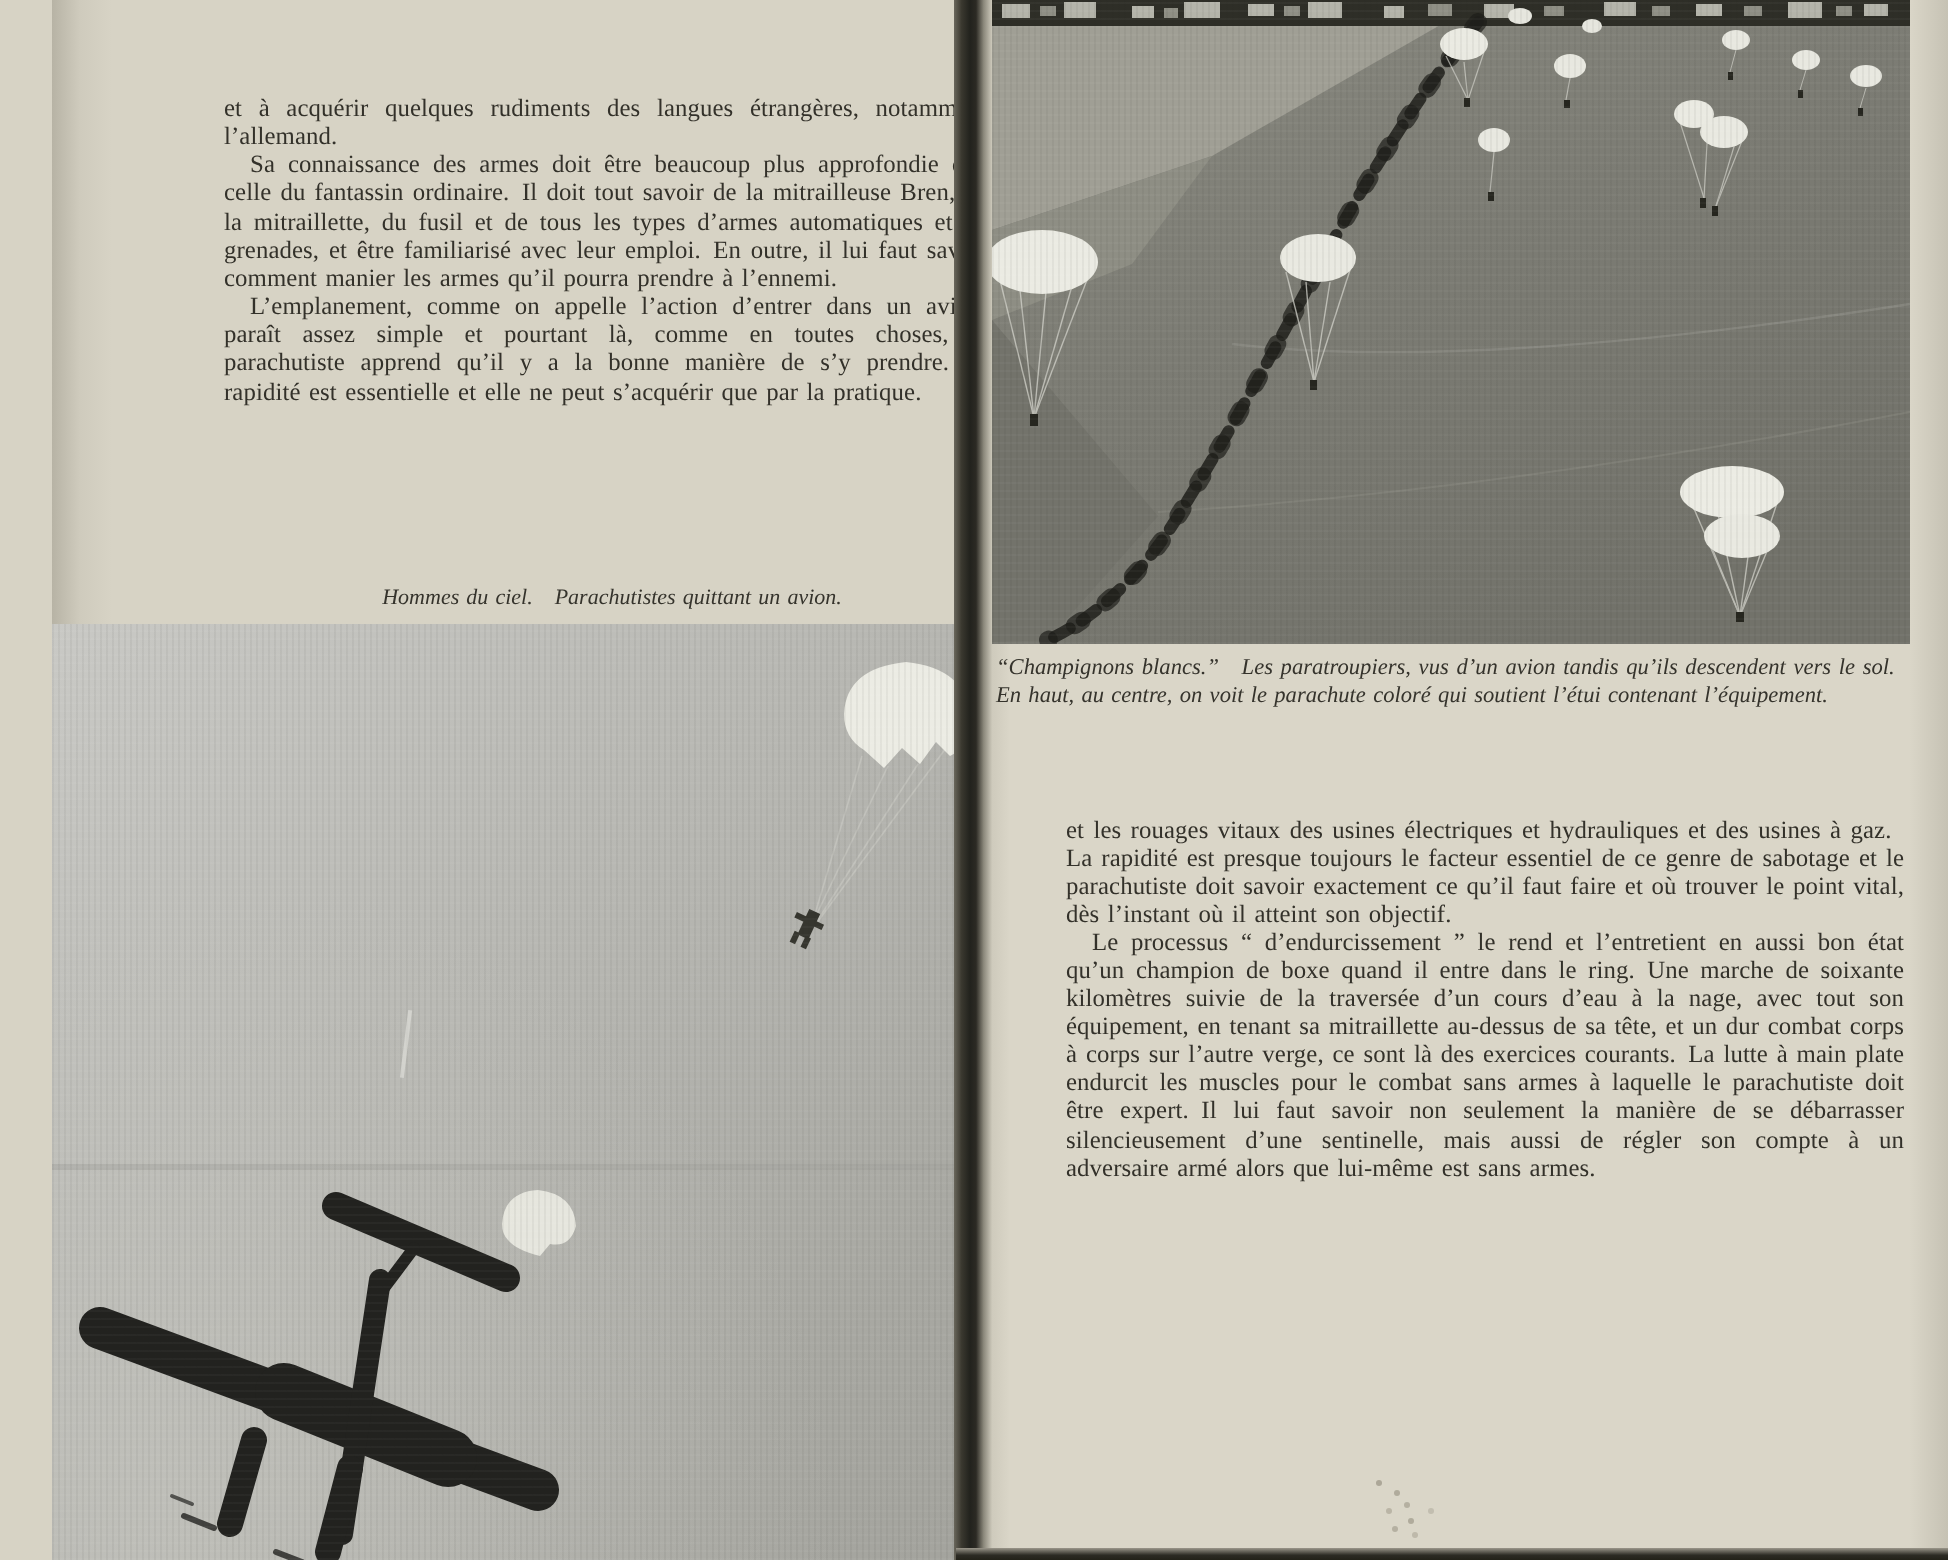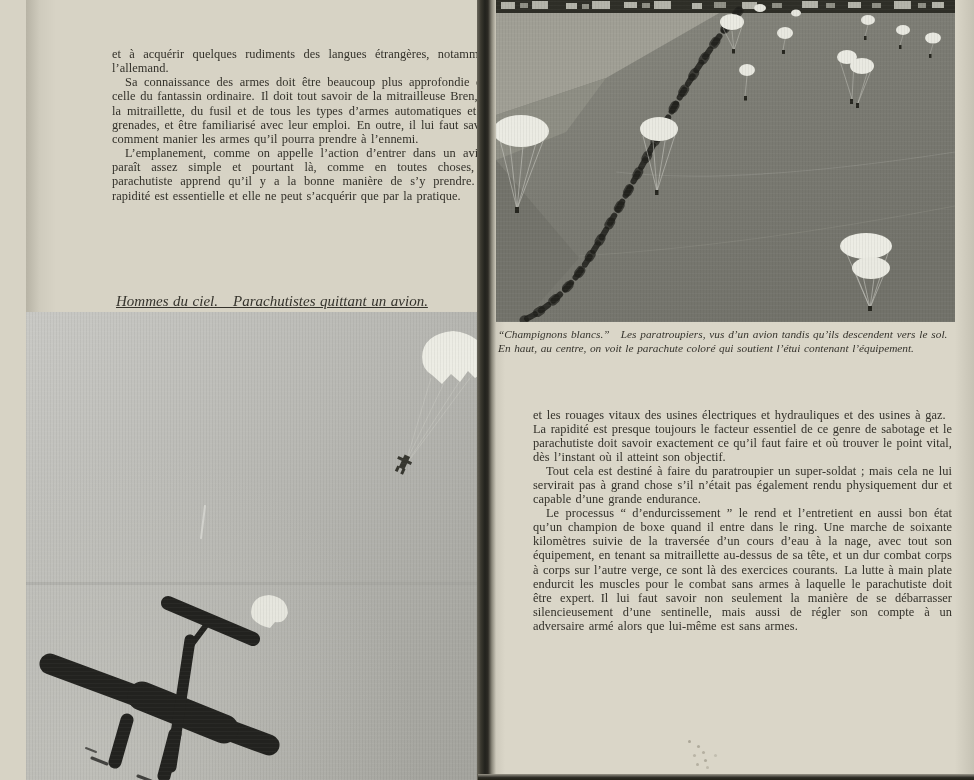--- a/index.html
+++ b/index.html
@@ -12,21 +12,21 @@
   .page{position:absolute;top:0;height:780px;}
   .page-left{left:0;width:548px;background:linear-gradient(90deg,#b7b3a5 0,#cfcbbd 14px,#d7d3c5 30px,#d7d3c5 100%);margin-left:26px;}
   .page-right{left:495px;width:479px;background:linear-gradient(90deg,#cdc9bb 0,#dad6c8 10px,#dad6c8 96%,#c6c2b4 100%);}
   
   .text-col{position:absolute;text-align:justify;color:#33312a;}
   .text-col p{margin:0;text-indent:13px;}
   .text-col p.noindent{text-indent:0;}
   .left-text{left:86px;top:47px;width:382px;font-size:12.4px;line-height:14.15px;word-spacing:1.1px;letter-spacing:.05px;}
   .right-text{left:38px;top:388px;width:419px;font-size:12.4px;line-height:14.05px;word-spacing:1.1px;letter-spacing:.05px;margin-top:20px;}
   .caption{position:absolute;font-style:italic;color:#35332c;}
-  .caption-left{left:90px;top:293px;width:380px;text-align:left;font-size:15px;word-spacing:.8px;text-decoration:underline;}
+  .caption-left{left:90px;top:293px;width:380px;text-align:center;font-size:11px;word-spacing:.8px;}
   .caption-right{left:3px;top:328px;width:455px;text-align:justify;font-size:11.3px;line-height:13.6px;word-spacing:.8px;}
   
   figure{margin:0;padding:0;}
   .photo{position:absolute;overflow:hidden;}
   .photo-left{left:0;top:312px;width:478px;height:468px;}
   .photo-right{left:1px;top:0;width:459px;height:322px;}
   .photo::after{ 
     content:"";position:absolute;inset:0;pointer-events:none;
     background:
       repeating-linear-gradient(90deg,rgba(35,35,30,.05) 0 1px,rgba(0,0,0,0) 1px 3px),
@@ -258,21 +258,20 @@
             <rect x="372" y="306" width="4" height="5" fill="#26261f"></rect>
           </g>
         </g>
       </svg>
     </figure>
 
     <div class="caption caption-right">“Champignons blancs.”  Les paratroupiers, vus d’un avion tandis qu’ils descendent vers le sol. En haut, au centre, on voit le parachute coloré qui soutient l’étui contenant l’équipement.</div>
 
     <div class="text-col right-text">
       <p class="noindent">et les rouages vitaux des usines électriques et hydrauliques et des usines à gaz. La rapidité est presque toujours le facteur essentiel de ce genre de sabotage et le parachutiste doit savoir exactement ce qu’il faut faire et où trouver le point vital, dès l’instant où il atteint son objectif.</p>
-      <p>Tout cela est destiné à faire du paratroupier un super-soldat ; mais cela ne lui servirait pas à grand chose s’il n’était pas également rendu physiquement dur et capable d’une grande endurance.</p>
       <p>Le processus “ d’endurcissement ” le rend et l’entretient en aussi bon état qu’un champion de boxe quand il entre dans le ring. Une marche de soixante kilomètres suivie de la traversée d’un cours d’eau à la nage, avec tout son équipement, en tenant sa mitraillette au-dessus de sa tête, et un dur combat corps à corps sur l’autre verge, ce sont là des exercices courants. La lutte à main plate endurcit les muscles pour le combat sans armes à laquelle le parachutiste doit être expert. Il lui faut savoir non seulement la manière de se débarrasser silencieusement d’une sentinelle, mais aussi de régler son compte à un adversaire armé alors que lui-même est sans armes.</p>
     </div>
   </section>
 
   <div class="gutter"></div>
   <div class="bottom-edge"></div>
   <div class="smudge"></div>
 </div>
 
 </body></html>

